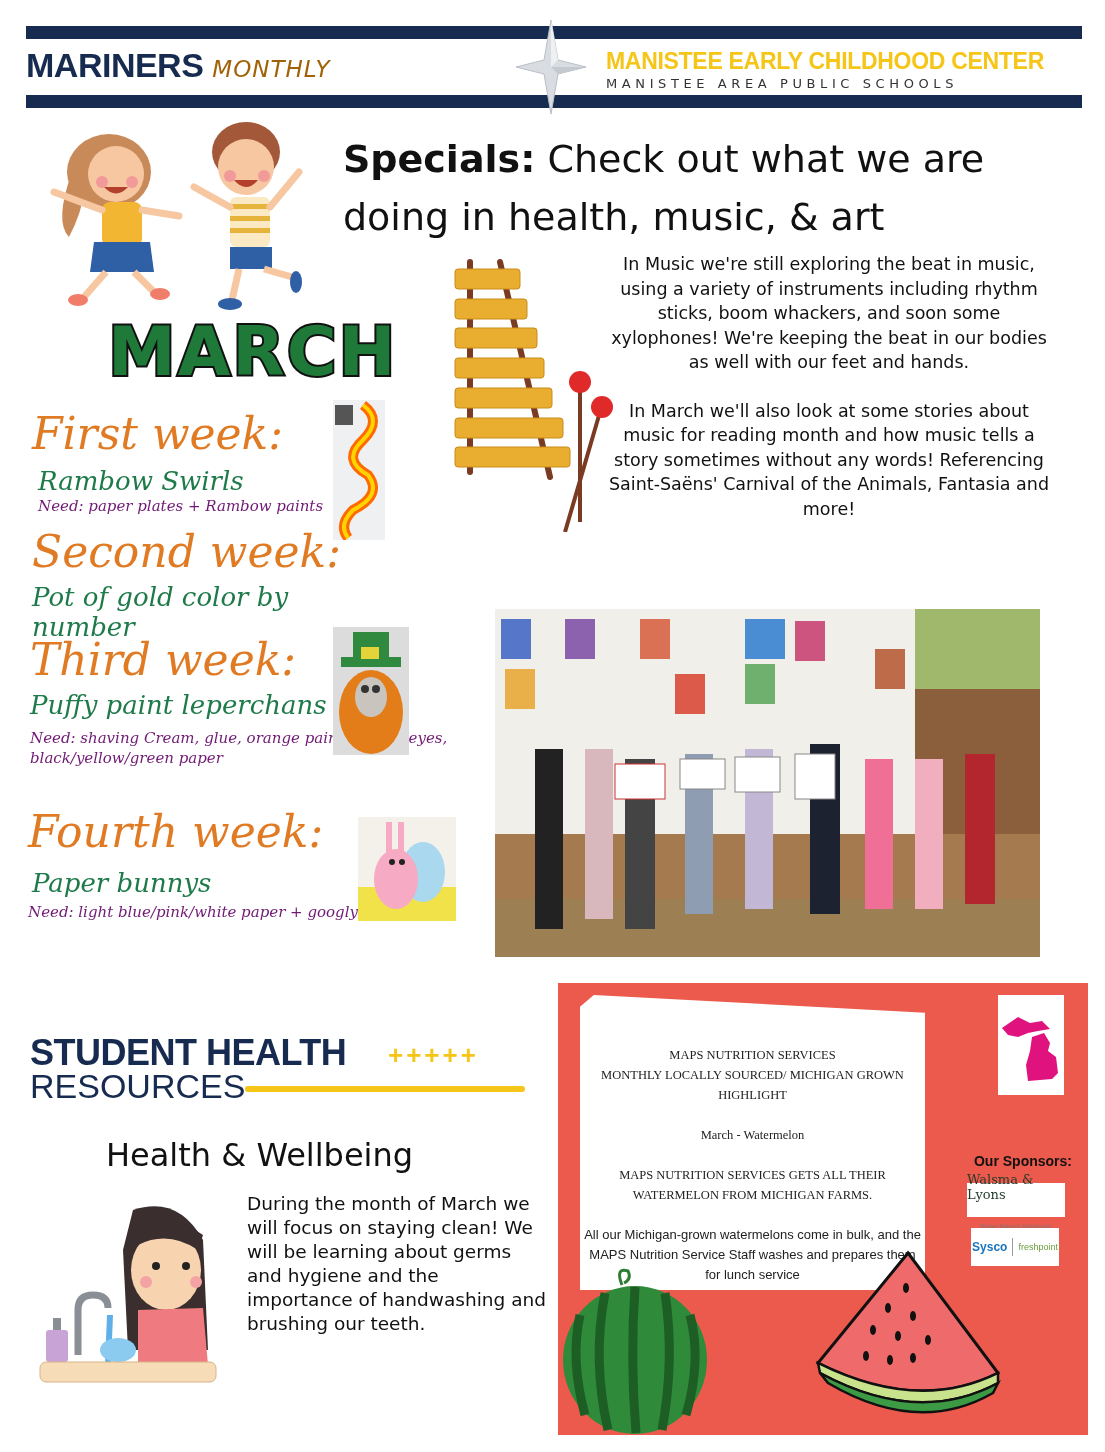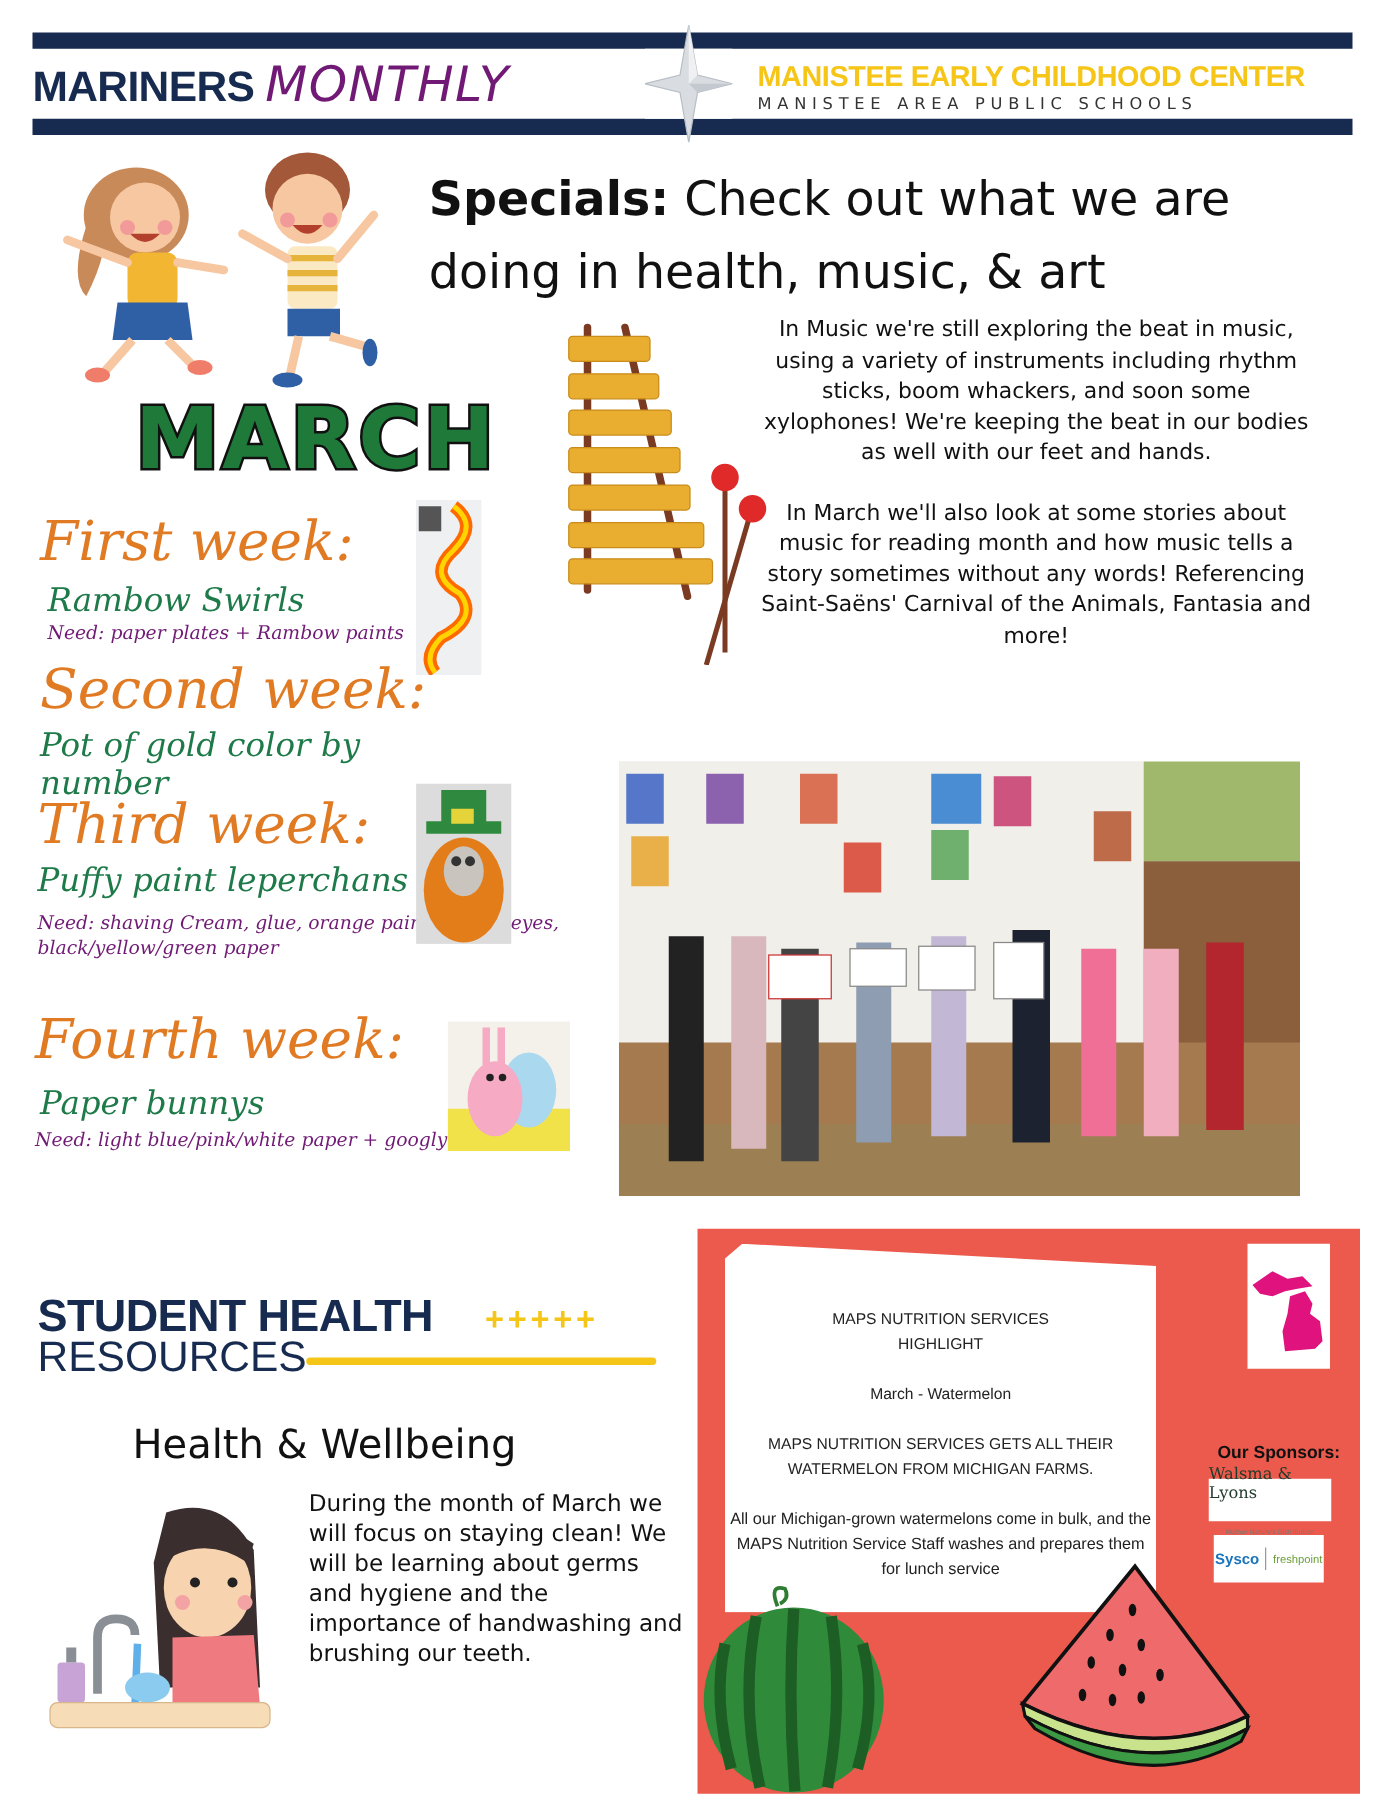--- a/index.html
+++ b/index.html
@@ -5,21 +5,21 @@
   * { box-sizing: border-box; margin: 0; padding: 0; }
   body { width: 1105px; height: 1452px; background: #ffffff; position: relative; overflow: hidden; font-family: "DejaVu Sans", sans-serif; color: #111; }
   .abs { position: absolute; }
 
   
   .banner { left: 26px; top: 26px; width: 1056px; height: 82px; }
   .bar { position: absolute; left: 0; width: 100%; background: #162b4f; }
   .bar-top { top: 0; height: 13px; }
   .bar-bot { bottom: 0; height: 13px; }
   .mariners { position: absolute; left: 0; top: 20px; font-family: "Liberation Sans", sans-serif; font-weight: bold; font-size: 34px; letter-spacing: -0.5px; color: #162b4f; }
-  .monthly { color: #701a75; font-weight: normal; font-style: italic; letter-spacing: 1px; font-family: "DejaVu Sans", sans-serif; font-size: 39px; }
+  .monthly { color: #a16207; font-weight: normal; font-style: italic; letter-spacing: 1px; font-family: "DejaVu Sans", sans-serif; font-size: 23px; }
   .star { position: absolute; left: 490px; top: -6px; width: 70px; height: 94px; }
   .school-name { position: absolute; left: 580px; top: 22px; font-family: "Liberation Sans", sans-serif; font-weight: bold; font-size: 23px; color: #f5c518; letter-spacing: -0.3px; }
   .district { position: absolute; left: 580px; top: 50px; font-family: "DejaVu Sans", sans-serif; font-size: 13px; letter-spacing: 4.6px; color: #333; }
 
   
   .specials { left: 343px; top: 130px; width: 740px; font-family: "DejaVu Sans", sans-serif; font-size: 38px; line-height: 58px; color: #111; }
   .specials b { font-weight: bold; }
 
   .music-text { left: 604px; top: 252px; width: 450px; text-align: center; font-size: 17.5px; line-height: 24.5px; color: #111; font-family: "DejaVu Sans", sans-serif; }
   .music-text p { margin-bottom: 24px; }
@@ -40,21 +40,21 @@
   .sh-plus { left: 388px; top: 1040px; font-family: "Liberation Sans", sans-serif; font-weight: bold; font-size: 26px; color: #f5c518; letter-spacing: 3px; }
   .sh-sub { left: 30px; top: 1068px; font-family: "Liberation Sans", sans-serif; font-size: 34px; color: #162b4f; letter-spacing: 0px; line-height: 36px; font-weight: 300; }
   .sh-line { left: 245px; top: 1086px; width: 280px; height: 6px; background: #f5c518; border-radius: 3px; }
   .hw-title { left: 106px; top: 1136px; font-family: "DejaVu Sans", sans-serif; font-size: 32px; color: #111; }
   .hw-body { left: 247px; top: 1192px; width: 300px; font-family: "DejaVu Sans", sans-serif; font-size: 18.5px; line-height: 24px; color: #111; }
 
   
   .nutr { left: 558px; top: 983px; width: 530px; height: 452px; background: #eb5a4c; overflow: hidden; }
   .nutr-card { position: absolute; left: 22px; top: 12px; width: 345px; height: 295px; background: #fff; clip-path: polygon(4% 0, 100% 6%, 100% 100%, 0 100%, 0 4%); }
   .nutr-text { position: absolute; left: 0; top: 50px; width: 345px; text-align: center; font-family: "Liberation Sans", sans-serif; font-size: 12.5px; line-height: 20px; color: #222; }
-  .nutr-text .blk { margin-bottom: 20px; }
+  .nutr-text .blk { margin-bottom: 20px; font-family: Liberation Serif, serif; }
   .mi-box { position: absolute; left: 440px; top: 12px; width: 66px; height: 100px; background: #fff; }
   .sponsors { position: absolute; left: 405px; top: 170px; width: 120px; text-align: center; font-family: "Liberation Sans", sans-serif; font-weight: bold; font-size: 14px; color: #111; }
   .sp-logo { position: absolute; background: #fff; display: flex; align-items: center; justify-content: center; font-family: "DejaVu Serif", serif; }
 </style>
 </head>
 <body>
 
 <div class="abs banner">
   <div class="bar bar-top"></div>
   <div class="bar bar-bot"></div>
@@ -252,20 +252,21 @@
   <rect x="2" y="172" width="176" height="20" rx="6" fill="#f6dcb7" stroke="#d8b58a" stroke-width="1"></rect>
 </svg>
 
 <div class="abs hw-body">During the month of March we will focus on staying clean! We will be learning about germs and hygiene and the importance of handwashing and brushing our teeth.</div>
 
 <div class="abs nutr">
   <div class="nutr-card">
     <div class="nutr-text">
       <div class="blk">
         <div>MAPS NUTRITION SERVICES</div>
+        <div>MONTHLY LOCALLY SOURCED/ MICHIGAN GROWN</div>
         <div>HIGHLIGHT</div>
       </div>
       <div class="blk">March - Watermelon</div>
       <div class="blk" style="padding:0 20px;">MAPS NUTRITION SERVICES GETS ALL THEIR WATERMELON FROM MICHIGAN FARMS.</div>
       <div style="font-size:13px; line-height:20px; padding:0 2px;">All our Michigan-grown watermelons come in bulk, and the MAPS Nutrition Service Staff washes and prepares them for lunch service</div>
     </div>
   </div>
 
   <div class="mi-box">
     <svg width="66" height="100" viewBox="0 0 66 100">

